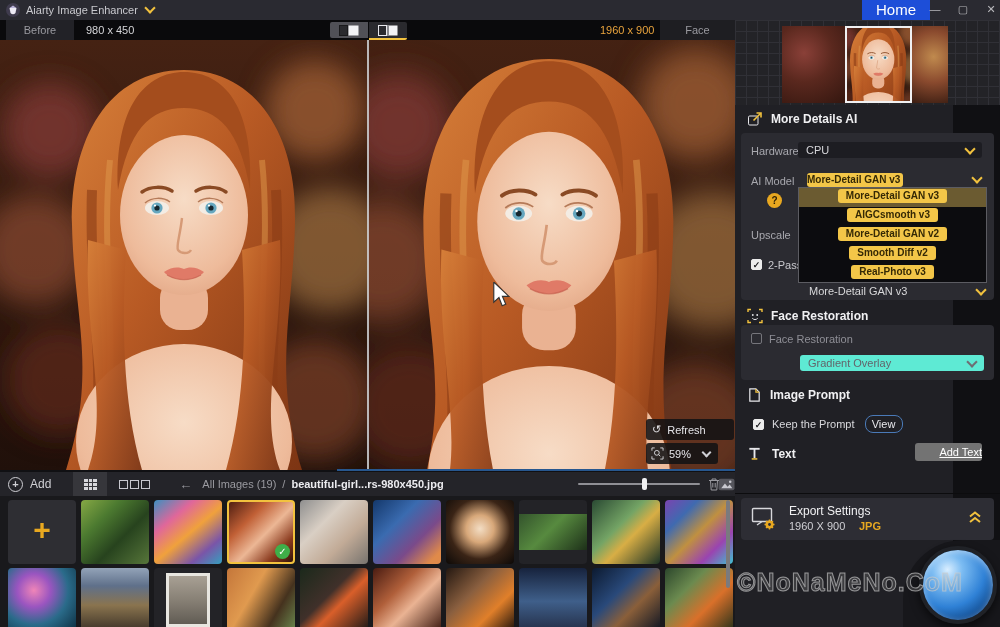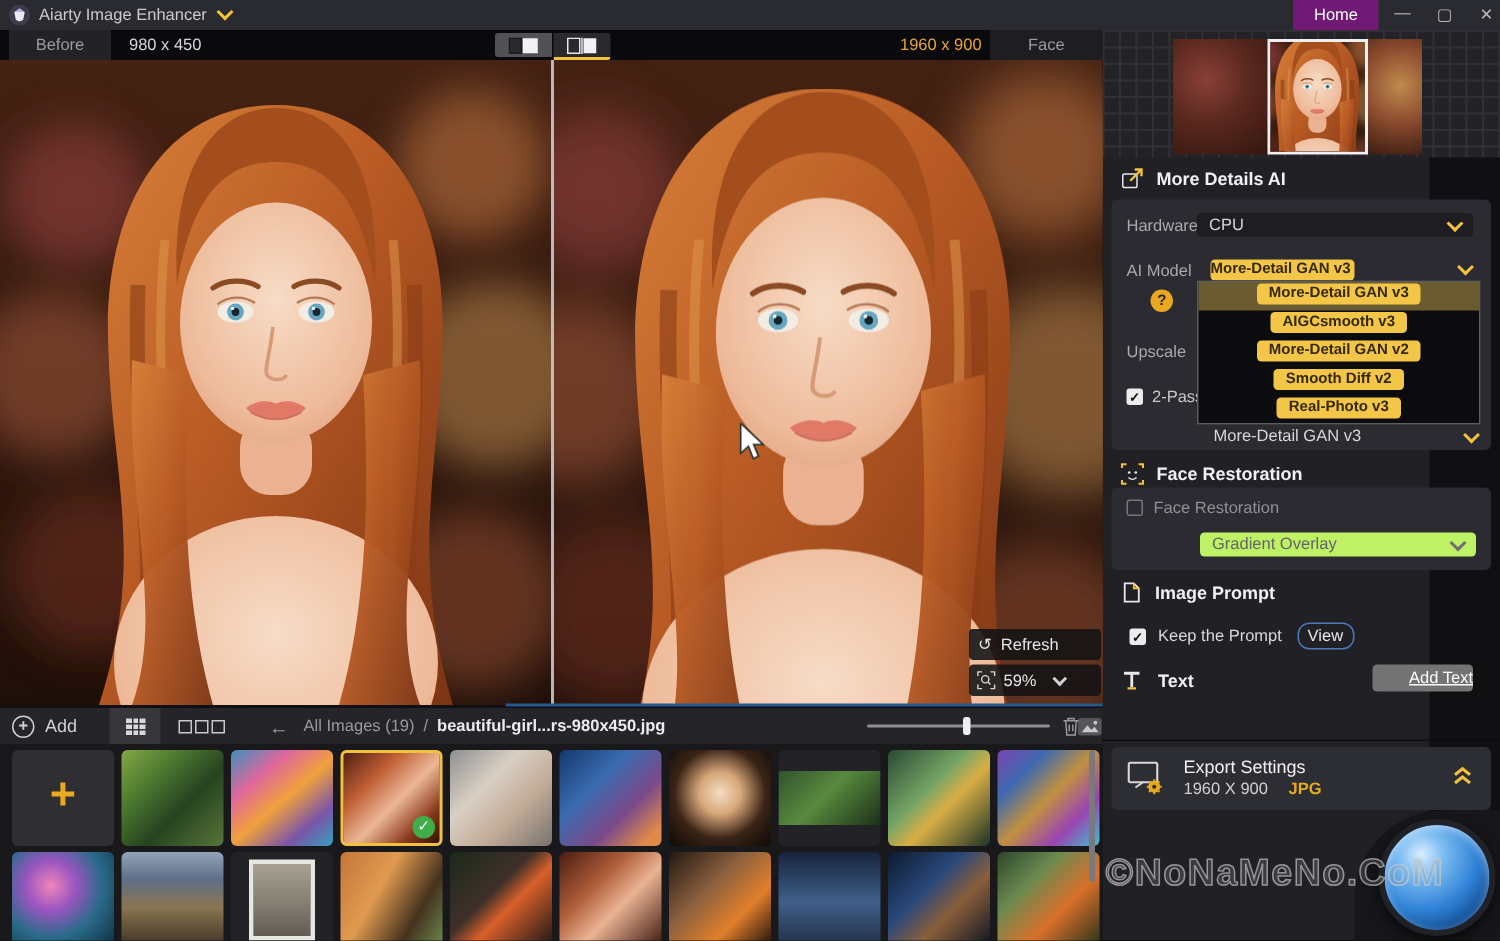--- a/index.html
+++ b/index.html
@@ -4,21 +4,21 @@
 <style>
   html,body{margin:0;padding:0;background:#000;}
   .app{position:relative;width:1000px;height:627px;overflow:hidden;background:#101013;
        font-family:"Liberation Sans",sans-serif;font-size:11px;color:#d6d6da;}
   .abs{position:absolute;}
   .row{display:flex;align-items:center;}
 
   
   .titlebar{left:0;top:0;width:1000px;height:20px;background:#2a2a31;display:flex;align-items:center;}
   .win-btn{color:#b8b8bc;font-size:11px;width:26px;text-align:center;cursor:default;}
-  .home-btn{background:#701a75;color:#fff;height:20px;line-height:20px;padding:0 14px;font-size:11px;}
+  .home-btn{background:#1d4ed8;color:#fff;height:20px;line-height:20px;padding:0 14px;font-size:15px;}
 
   
   .subbar{left:0;top:20px;width:735px;height:20px;background:#0a0a0c;}
   .tab{height:20px;line-height:20px;text-align:center;color:#9a9aa0;}
   .toggle{height:16px;top:2px;display:flex;align-items:center;justify-content:center;border-radius:2px;}
 
   
   .pane{top:40px;height:430px;overflow:hidden;background:#1a100a;}
   .pane svg{width:100%;height:100%;display:block;}
   .divider{left:367px;top:40px;width:2px;height:430px;background:#cfd2d6;opacity:.85;}
@@ -180,21 +180,21 @@
         </g>
     </svg>
   </div>
   <div class="abs divider"></div>
   <div class="abs" style="left:337px;top:469px;width:398px;height:2px;background:#27578f;"></div>
 
   <div class="abs overlaybox" style="left:646px;top:419px;width:88px;">
     <span style="margin:0 6px;color:#e4e4e8;">↺</span>
     <span>Refresh</span>
   </div>
-  <div class="abs overlaybox" style="left:646px;top:443px;width:88px;">
+  <div class="abs overlaybox" style="left:646px;top:443px;width:72px;">
     <span style="margin:0 5px;display:inline-flex;">
       <svg width="13" height="13" viewBox="0 0 14 14">
           <path d="M1 4 V1 H4 M10 1 H13 V4 M13 10 V13 H10 M4 13 H1 V10" stroke="#d8d8dc" fill="none"></path>
           <circle cx="6.3" cy="6.3" r="2.6" stroke="#d8d8dc" fill="none"></circle>
           <path d="M8.2 8.2 L10 10" stroke="#d8d8dc"></path>
         </svg>
     </span>
     <span>59%</span>
     <span class="chev white" style="margin-left:12px;"></span>
   </div>
@@ -263,21 +263,21 @@
             <circle cx="5.8" cy="7" r="0.9" fill="#e8e8ec"></circle>
             <circle cx="10.2" cy="7" r="0.9" fill="#e8e8ec"></circle>
             <path d="M5.3 10.3 C7 12 9 12 10.7 10.3" stroke="#e8e8ec" fill="none"></path>
           </svg>
       </span>
       <span class="hdr">Face Restoration</span>
     </div>
     <div class="abs panel" style="left:6px;top:305px;width:253px;height:55px;">
       <span class="abs cb" style="left:10px;top:8px;"></span>
       <span class="abs" style="left:28px;top:8px;color:#8f8f96;">Face Restoration</span>
-      <div class="abs field" style="left:59px;top:30px;width:184px;background:#bef264;color:#63636a;box-sizing:border-box;">
+      <div class="abs field" style="left:59px;top:30px;width:184px;background:#5eead4;color:#63636a;box-sizing:border-box;">
         <span>Gradient Overlay</span>
         <span class="chev gray" style="margin-left:auto;"></span>
       </div>
     </div>
 
     <div class="abs row" style="left:12px;top:367px;">
       <span style="display:inline-flex;margin-right:8px;">
         <svg width="15" height="16" viewBox="0 0 16 16">
             <path d="M3 1.5 H9.5 L13 5 V14.5 H3 Z" stroke="#e8e8ec" fill="none" stroke-width="1.3"></path>
             <path d="M9.5 1.5 V5 H13" stroke="#f2c23e" fill="none" stroke-width="1.3"></path>

